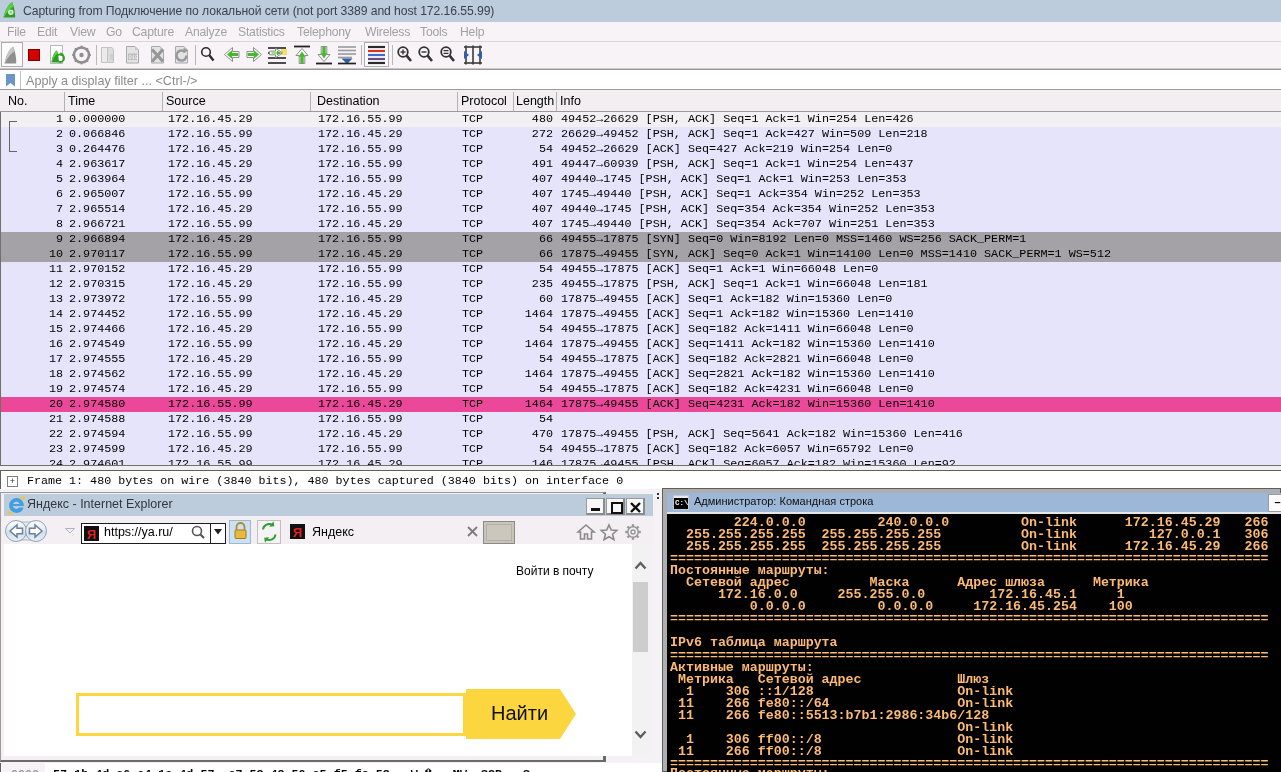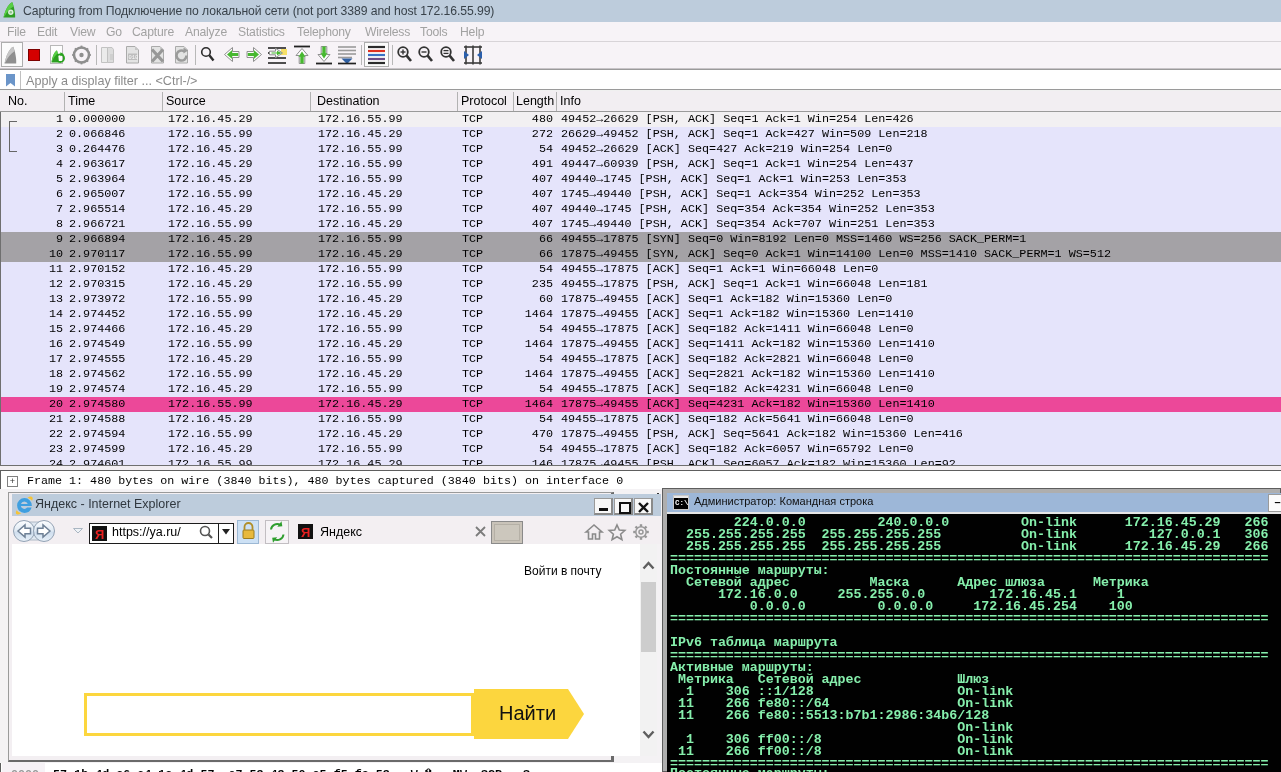--- a/index.html
+++ b/index.html
@@ -30,34 +30,34 @@
 .r-i{left:560px;}
 #ws-frameline{left:0;top:470px;width:1281px;height:22px;background:#fff;border-top:1px solid #5e5e5e;border-left:1px solid #5e5e5e;box-sizing:border-box;}
 #ws-frameline .txt{position:absolute;left:26px;top:3px;font-family:"Liberation Mono",monospace;font-size:11.7px;color:#000;white-space:pre;}
 #ws-frameline .exp{position:absolute;left:6px;top:5px;width:9px;height:9px;border:1px solid #808080;background:#fff;font-size:9px;line-height:8px;text-align:center;color:#333;}
 #ws-below{left:0;top:489px;width:1281px;height:283px;background:#f4f2f4;}
 #ws-hex{left:0;top:763px;width:662px;height:9px;background:#fff;overflow:hidden;border-left:1px solid #5e5e5e;}
 #ws-hex .off{position:absolute;left:1px;top:0px;width:43px;height:9px;background:#f6f2f6;}
 #ws-hex .line{position:absolute;left:10px;top:4px;font-family:"Liberation Mono",monospace;font-size:11.7px;font-weight:bold;white-space:pre;color:#000;}
 #ws-hex .line em{font-style:normal;color:#9a9a9a;}
 
-#ie{left:8px;top:492px;width:606px;height:270px;background:#f3eff2;border:1px solid #9a9a9a;border-right:3px solid #6a6a6a;border-bottom:2px solid #6a6a6a;box-sizing:border-box;}
+#ie{left:0;top:492px;width:606px;height:270px;background:#f3eff2;border:1px solid #9a9a9a;border-right:3px solid #6a6a6a;border-bottom:2px solid #6a6a6a;box-sizing:border-box;}
 #ie-title{position:absolute;left:3px;top:1px;width:649px;height:22px;background:#bdccdc;}
 #ie-title .t{position:absolute;left:23px;top:3px;font-size:12.5px;color:#30373e;}
 .winbtn{position:absolute;top:4px;width:19px;height:17px;background:#f8f8f8;border:1px solid #9a9a9a;border-right:2px solid #8a8a8a;border-bottom:2px solid #8a8a8a;box-sizing:border-box;text-align:center;font-size:12px;line-height:12px;color:#000;font-weight:bold;}
 #ie-nav{position:absolute;left:0;top:23px;width:653px;height:28px;background:#f3eff2;}
 #ie-content{position:absolute;left:3px;top:51px;width:645px;height:212px;background:#fff;}
 #ie-scroll{position:absolute;left:628px;top:0;width:17px;height:212px;background:#f2f2f2;}
 #ie-scroll .thumb{position:absolute;left:1px;top:38px;width:15px;height:70px;background:#cdcdcd;}
 
 #cmd{left:662px;top:488px;width:619px;height:284px;background:#aeaeae;border:1px solid #5e5e5e;box-sizing:border-box;}
 #cmd-title{position:absolute;left:4px;top:4px;width:616px;height:19px;background:#9db7d8;}
 #cmd-title .t{position:absolute;left:27px;top:2px;font-size:11px;color:#101010;}
 #cmd-body{position:absolute;left:4px;top:25px;width:616px;height:258px;background:#010101;overflow:hidden;}
-#cmd-body pre{position:absolute;left:3px;top:2.5px;margin:0;font-family:"Liberation Mono",monospace;font-weight:bold;font-size:13.3px;line-height:12.1px;letter-spacing:0px;color:#86efac;}
+#cmd-body pre{position:absolute;left:3px;top:2.5px;margin:0;font-family:"Liberation Mono",monospace;font-weight:bold;font-size:13.3px;line-height:12.1px;letter-spacing:0px;color:#fdba74;}
 </style>
 </head>
 <body>
 <div id="screen">
 
   <div class="abs" id="ws-title">
     <svg style="position:absolute;left:2px;top:1px" width="17" height="17" viewBox="0 0 17 17">
       <path d="M1.5 16.5 C2.5 11.5 4.5 6.5 7.5 3.3 C8.7 2 9.8 1.2 10.3 1.2 C11.6 4.5 12.5 8.5 12.9 12 C13.2 14 13.2 15.5 13.1 16.5 Z" fill="#2f9e23"></path>
       <path d="M1.5 16.5 C2.5 11.5 4.5 6.5 7.5 3.3 C8.7 2 9.8 1.2 10.3 1.2 C10.7 2.3 11.1 3.8 11.4 5.4 C7.5 8 4.5 11.5 2.7 15 Z" fill="#59cf46"></path>
       <circle cx="8.8" cy="11.3" r="2.7" fill="#ddefdd"></circle>
@@ -234,21 +234,21 @@
       <div class="prow" style="top:150px;background:#e5e4fb"><b class="r-no" style="right:1219px;width:60px;text-align:right;position:absolute">11</b><b class="r-t">2.970152</b><b class="r-s">172.16.45.29</b><b class="r-d">172.16.55.99</b><b class="r-p">TCP</b><b class="r-l">54</b><b class="r-i">49455→17875 [ACK] Seq=1 Ack=1 Win=66048 Len=0</b></div>
       <div class="prow" style="top:165px;background:#e5e4fb"><b class="r-no" style="right:1219px;width:60px;text-align:right;position:absolute">12</b><b class="r-t">2.970315</b><b class="r-s">172.16.45.29</b><b class="r-d">172.16.55.99</b><b class="r-p">TCP</b><b class="r-l">235</b><b class="r-i">49455→17875 [PSH, ACK] Seq=1 Ack=1 Win=66048 Len=181</b></div>
       <div class="prow" style="top:180px;background:#e5e4fb"><b class="r-no" style="right:1219px;width:60px;text-align:right;position:absolute">13</b><b class="r-t">2.973972</b><b class="r-s">172.16.55.99</b><b class="r-d">172.16.45.29</b><b class="r-p">TCP</b><b class="r-l">60</b><b class="r-i">17875→49455 [ACK] Seq=1 Ack=182 Win=15360 Len=0</b></div>
       <div class="prow" style="top:195px;background:#e5e4fb"><b class="r-no" style="right:1219px;width:60px;text-align:right;position:absolute">14</b><b class="r-t">2.974452</b><b class="r-s">172.16.55.99</b><b class="r-d">172.16.45.29</b><b class="r-p">TCP</b><b class="r-l">1464</b><b class="r-i">17875→49455 [ACK] Seq=1 Ack=182 Win=15360 Len=1410</b></div>
       <div class="prow" style="top:210px;background:#e5e4fb"><b class="r-no" style="right:1219px;width:60px;text-align:right;position:absolute">15</b><b class="r-t">2.974466</b><b class="r-s">172.16.45.29</b><b class="r-d">172.16.55.99</b><b class="r-p">TCP</b><b class="r-l">54</b><b class="r-i">49455→17875 [ACK] Seq=182 Ack=1411 Win=66048 Len=0</b></div>
       <div class="prow" style="top:225px;background:#e5e4fb"><b class="r-no" style="right:1219px;width:60px;text-align:right;position:absolute">16</b><b class="r-t">2.974549</b><b class="r-s">172.16.55.99</b><b class="r-d">172.16.45.29</b><b class="r-p">TCP</b><b class="r-l">1464</b><b class="r-i">17875→49455 [ACK] Seq=1411 Ack=182 Win=15360 Len=1410</b></div>
       <div class="prow" style="top:240px;background:#e5e4fb"><b class="r-no" style="right:1219px;width:60px;text-align:right;position:absolute">17</b><b class="r-t">2.974555</b><b class="r-s">172.16.45.29</b><b class="r-d">172.16.55.99</b><b class="r-p">TCP</b><b class="r-l">54</b><b class="r-i">49455→17875 [ACK] Seq=182 Ack=2821 Win=66048 Len=0</b></div>
       <div class="prow" style="top:255px;background:#e5e4fb"><b class="r-no" style="right:1219px;width:60px;text-align:right;position:absolute">18</b><b class="r-t">2.974562</b><b class="r-s">172.16.55.99</b><b class="r-d">172.16.45.29</b><b class="r-p">TCP</b><b class="r-l">1464</b><b class="r-i">17875→49455 [ACK] Seq=2821 Ack=182 Win=15360 Len=1410</b></div>
       <div class="prow" style="top:270px;background:#e5e4fb"><b class="r-no" style="right:1219px;width:60px;text-align:right;position:absolute">19</b><b class="r-t">2.974574</b><b class="r-s">172.16.45.29</b><b class="r-d">172.16.55.99</b><b class="r-p">TCP</b><b class="r-l">54</b><b class="r-i">49455→17875 [ACK] Seq=182 Ack=4231 Win=66048 Len=0</b></div>
       <div class="prow" style="top:285px;background:#ec4899"><b class="r-no" style="right:1219px;width:60px;text-align:right;position:absolute">20</b><b class="r-t">2.974580</b><b class="r-s">172.16.55.99</b><b class="r-d">172.16.45.29</b><b class="r-p">TCP</b><b class="r-l">1464</b><b class="r-i">17875→49455 [ACK] Seq=4231 Ack=182 Win=15360 Len=1410</b></div>
-      <div class="prow" style="top:300px;background:#e5e4fb"><b class="r-no" style="right:1219px;width:60px;text-align:right;position:absolute">21</b><b class="r-t">2.974588</b><b class="r-s">172.16.45.29</b><b class="r-d">172.16.55.99</b><b class="r-p">TCP</b><b class="r-l">54</b><b class="r-i">49455→17875 [ACK] Seq=182 Ack=5641 Win=66048 Len=0</b></div>
+      <div class="prow" style="top:300px;background:#e5e4fb"><b class="r-no" style="right:1219px;width:60px;text-align:right;position:absolute">21</b><b class="r-t">2.974588</b><b class="r-s">172.16.45.29</b><b class="r-d">172.16.55.99</b><b class="r-p">TCP</b><b class="r-l">54</b></div>
       <div class="prow" style="top:315px;background:#e5e4fb"><b class="r-no" style="right:1219px;width:60px;text-align:right;position:absolute">22</b><b class="r-t">2.974594</b><b class="r-s">172.16.55.99</b><b class="r-d">172.16.45.29</b><b class="r-p">TCP</b><b class="r-l">470</b><b class="r-i">17875→49455 [PSH, ACK] Seq=5641 Ack=182 Win=15360 Len=416</b></div>
       <div class="prow" style="top:330px;background:#e5e4fb"><b class="r-no" style="right:1219px;width:60px;text-align:right;position:absolute">23</b><b class="r-t">2.974599</b><b class="r-s">172.16.45.29</b><b class="r-d">172.16.55.99</b><b class="r-p">TCP</b><b class="r-l">54</b><b class="r-i">49455→17875 [ACK] Seq=182 Ack=6057 Win=65792 Len=0</b></div>
       <div class="prow" style="top:345px;background:#e5e4fb"><b class="r-no" style="right:1219px;width:60px;text-align:right;position:absolute">24</b><b class="r-t">2.974601</b><b class="r-s">172.16.55.99</b><b class="r-d">172.16.45.29</b><b class="r-p">TCP</b><b class="r-l">146</b><b class="r-i">17875→49455 [PSH, ACK] Seq=6057 Ack=182 Win=15360 Len=92</b></div>
       <div style="position:absolute;left:8px;top:9px;width:7px;height:29px;border-left:1px solid #666;border-top:1px solid #666;border-bottom:1px solid #666;"></div>
     </div>
   <div class="abs" style="left:0;top:466px;width:1281px;height:4px;background:#f2eef2;"></div>
   <div class="abs" id="ws-frameline">
     <span class="exp">+</span>
     <span class="txt">Frame 1: 480 bytes on wire (3840 bits), 480 bytes captured (3840 bits) on interface 0</span>
   </div>

